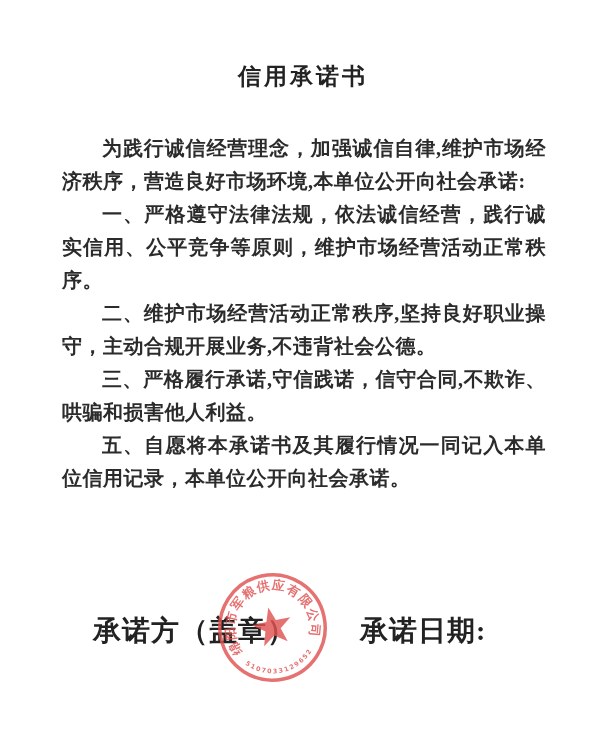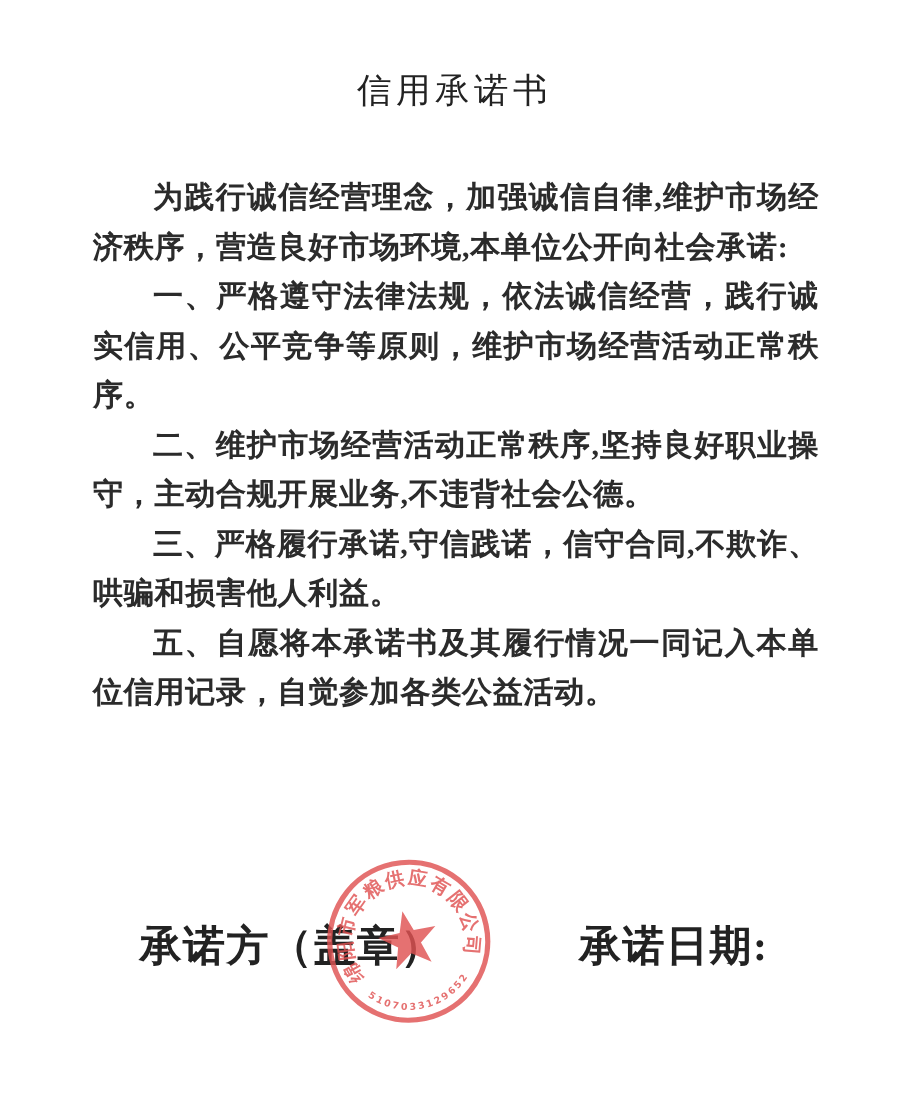--- a/index.html
+++ b/index.html
@@ -10,25 +10,25 @@
   .page {
     position: relative;
     width: 606px;
     height: 733px;
     background: #ffffff;
     overflow: hidden;
     font-family: "Liberation Serif", "DejaVu Serif", serif;
     color: #2b2b2b;
   }
   .title {
-    margin: 0;
+    margin: 16px;
     padding-top: 46px;
     text-align: center;
     font-size: 23px;
-    font-weight: normal;
+    font-weight: bold;
     letter-spacing: 3px;
     line-height: 30px;
     color: #222222;
   }
   .body {
     margin: 40px 60px 0 62px;
     font-size: 20px;
     line-height: 33px;
     text-align: justify;
     letter-spacing: 0.5px;
@@ -41,21 +41,21 @@
   .sig-label {
     position: absolute;
     top: 612px;
     font-size: 28px;
     font-weight: bold;
     letter-spacing: 1px;
     white-space: nowrap;
     color: #222222;
   }
   .sig-party { left: 93px; }
-  .sig-date  { left: 386px; }
+  .sig-date  { left: 360px; }
   .stamp {
     position: absolute;
     left: 214px;
     top: 569px;
     width: 117px;
     height: 117px;
     pointer-events: none;
   }
   .seal-name {
     font-size: 13px;
@@ -75,21 +75,21 @@
 
 <div class="page">
 
   <h1 class="title">信用承诺书</h1>
 
   <div class="body">
     <p>为践行诚信经营理念，加强诚信自律,维护市场经济秩序，营造良好市场环境,本单位公开向社会承诺:</p>
     <p>一、严格遵守法律法规，依法诚信经营，践行诚实信用、公平竞争等原则，维护市场经营活动正常秩序。</p>
     <p>二、维护市场经营活动正常秩序,坚持良好职业操守，主动合规开展业务,不违背社会公德。</p>
     <p>三、严格履行承诺,守信践诺，信守合同,不欺诈、哄骗和损害他人利益。</p>
-    <p>五、自愿将本承诺书及其履行情况一同记入本单位信用记录，自觉参加各类公益活动。</p>
+    <p>五、自愿将本承诺书及其履行情况一同记入本单位信用记录，本单位公开向社会承诺。</p>
   </div>
 
   <span class="sig-label sig-party">承诺方（盖章）</span>
   <span class="sig-label sig-date">承诺日期:</span>
 
   <svg class="stamp" viewBox="0 0 120 120" aria-hidden="true">
     <g transform="rotate(-12 60 60)" opacity="0.82">
       <circle cx="60" cy="60" r="54" fill="none" stroke-width="3.6" stroke="#e05252"></circle>
       <polygon points="60,39 64.94,53.20 79.97,53.51 67.99,62.60 72.35,76.99 60,68.4 47.65,76.99 52.01,62.60 40.03,53.51 55.06,53.20" fill="#e05252"></polygon>
       <defs>

